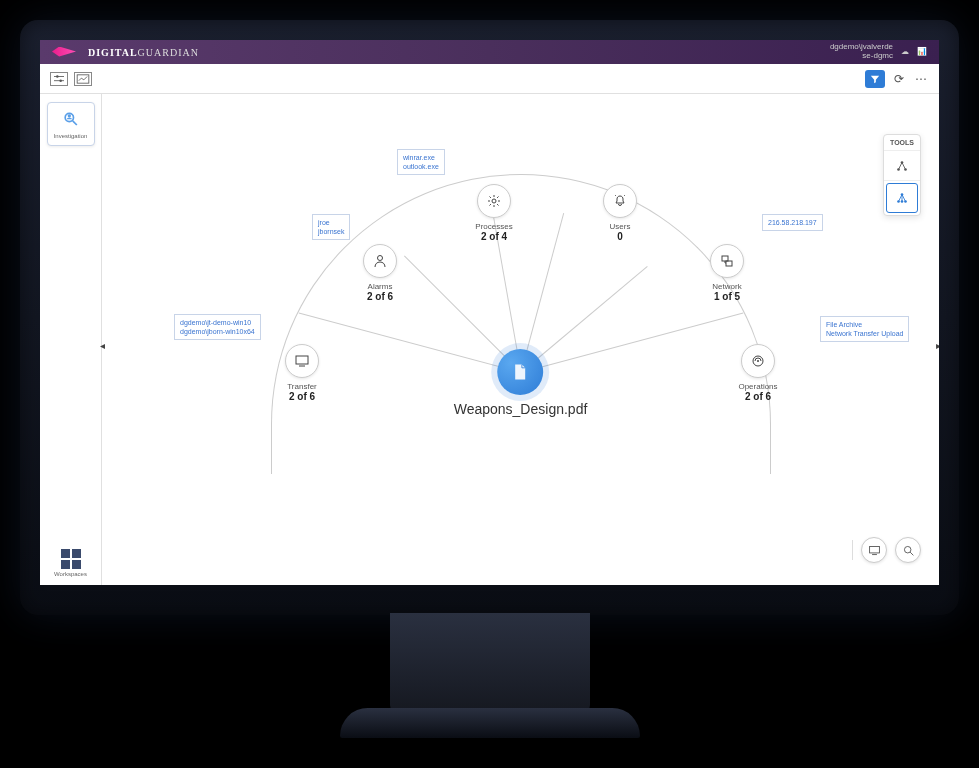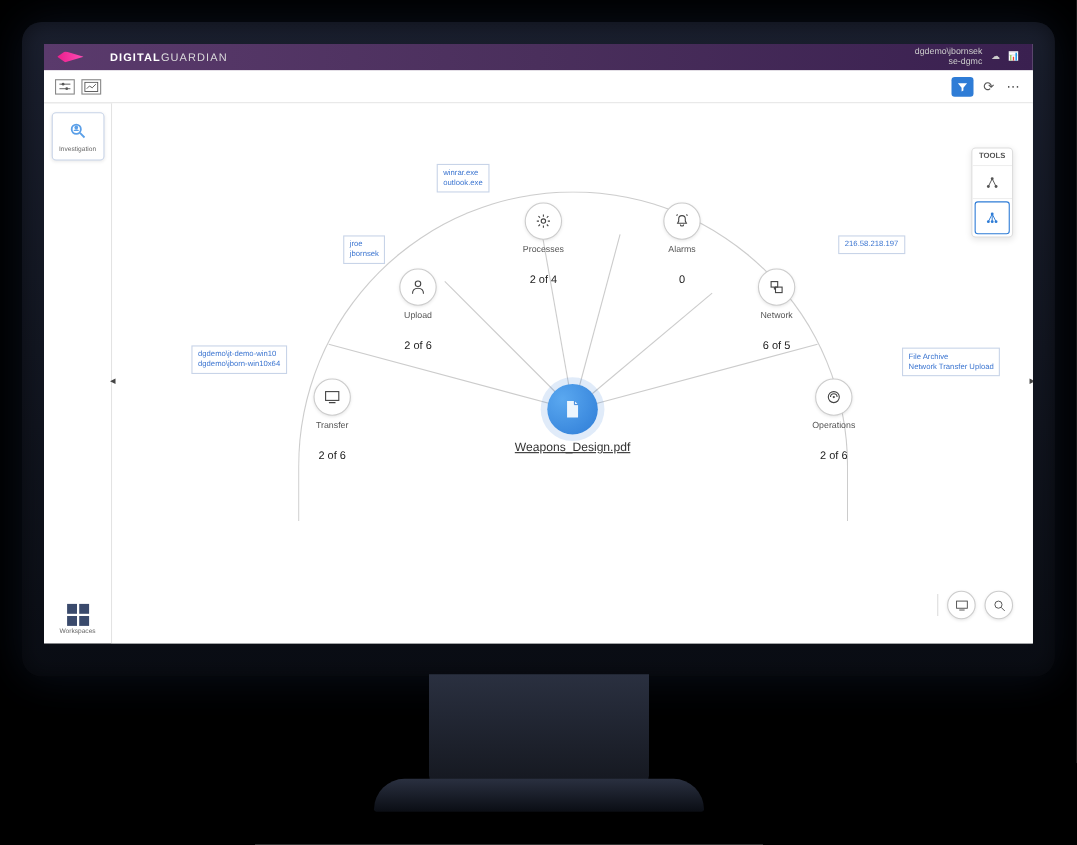--- a/index.html
+++ b/index.html
@@ -51,21 +51,21 @@
     background: #4a2f5c;
     background: linear-gradient(90deg, #5a3a6c 0%, #4a2f5c 50%, #3a2050 100%);
     height: 24px;
     display: flex;
     align-items: center;
     justify-content: space-between;
     padding: 0 12px;
     color: #fff;
     font-size: 9px;
   }
-  .logo-area { display: flex; align-items: flex-start; gap: 24px; }
+  .logo-area { display: flex; align-items: flex-start; gap: 12px; font-family: Liberation Serif, serif; }
   .logo-wings {
     width: 24px; height: 10px;
     background: linear-gradient(90deg, #e91e8c 0%, #ff4db5 100%);
     clip-path: polygon(0 50%, 30% 0, 100% 50%, 30% 100%);
   }
   .logo-text { font-size: 10px; letter-spacing: 1px; }
   .logo-text .bold { font-weight: 700; }
   .logo-text .light { font-weight: 300; color: #ddd; }
   .user-area { text-align: right; font-size: 8px; color: #ccc; line-height: 1.1; display:flex; align-items:center; gap:8px;}
   .user-text { text-align: right; }
@@ -174,36 +174,36 @@
     top: 255px; left: 50%; transform: translateX(-50%);
     text-align: center;
   }
   .center-circle {
     width: 46px; height: 46px; border-radius: 50%;
     background: radial-gradient(circle at 30% 30%, #5aa8f0, #2e7cd6);
     display: flex; align-items: center; justify-content: center;
     box-shadow: 0 0 0 6px rgba(46,124,214,0.15);
     margin: 0 auto 6px;
   }
-  .center-label { font-size: 11px; color: #333; text-decoration: underline; }
+  .center-label { font-size: 14px; color: #333; }
 
   .sat-node {
     position: absolute;
     text-align: center;
     width: 60px;
   }
   .sat-circle {
     width: 34px; height: 34px; border-radius: 50%;
     background: #fff; border: 1px solid #ccc;
     display: flex; align-items: center; justify-content: center;
     margin: 0 auto 4px;
     box-shadow: 0 1px 3px rgba(0,0,0,0.1);
   }
   .sat-label { font-size: 8px; color: #555; text-align: center; }
-  .sat-count { font-size: 10px; font-weight: 400; color: #222; margin-top: 18px; }
+  .sat-count { font-size: 10px; font-weight: 700; color: #222; }
 
   .callout {
     position: absolute;
     font-size: 7px;
     color: #3a74d0;
     border: 1px solid #c8d4e8;
     padding: 3px 5px;
     background: #fff;
     max-width: 130px;
     line-height: 1.3;
@@ -243,21 +243,21 @@
 
     <div class="top-bar">
       <div class="logo-area">
         <div class="logo-wings"></div>
         <div class="logo-text">
           <span class="bold">DIGITAL</span><span class="light">GUARDIAN</span>
         </div>
       </div>
       <div class="user-area">
         <div class="user-text">
-          <div>dgdemo\jbornsek</div>
+          <div>dgdemo\jvalverde</div>
           <div>se-dgmc</div>
         </div>
         <span>☁</span>
         <span>📊</span>
       </div>
     </div>
 
     <div class="header-bar">
       <div class="header-icons">
         <div class="header-icon">
@@ -368,21 +368,21 @@
           <div class="sat-count">2 of 6</div>
         </div>
 
         <div class="sat-node" style="top:150px; left:248px;">
           <div class="sat-circle">
               <svg viewBox="0 0 16 16" width="16" height="16">
                 <circle cx="8" cy="5" r="2.5" fill="none" stroke="#444"></circle>
                 <path d="M3 14c0-3 2-5 5-5s5 2 5 5" fill="none" stroke="#444"></path>
               </svg>
             </div>
-          <div class="sat-label">Upload</div>
+          <div class="sat-label">Alarms</div>
           <div class="sat-count">2 of 6</div>
         </div>
 
         <div class="sat-node" style="top:90px; left:362px;">
           <div class="sat-circle">
               <svg viewBox="0 0 16 16" width="16" height="16">
                 <circle cx="8" cy="8" r="2" fill="none" stroke="#444"></circle>
                 <path d="M8 2v2M8 12v2M2 8h2M12 8h2M3.5 3.5l1.4 1.4M11.1 11.1l1.4 1.4M3.5 12.5l1.4-1.4M11.1 4.9l1.4-1.4" stroke="#444"></path>
               </svg>
             </div>
@@ -391,35 +391,35 @@
         </div>
 
         <div class="sat-node" style="top:90px; left:488px;">
           <div class="sat-circle">
               <svg viewBox="0 0 16 16" width="16" height="16">
                 <path d="M8 3c-2 0-3 1.5-3 3v2l-1 2h8l-1-2V6c0-1.5-1-3-3-3z" fill="none" stroke="#444"></path>
                 <path d="M6.5 11a1.5 1.5 0 003 0" fill="none" stroke="#444"></path>
                 <path d="M3 3c1-1 1-1 1-1M13 3c-1-1-1-1-1-1" stroke="#444" fill="none"></path>
               </svg>
             </div>
-          <div class="sat-label">Alarms</div>
+          <div class="sat-label">Users</div>
           <div class="sat-count">0</div>
         </div>
 
-        <div class="sat-node" style="top:150px; left:574px;">
+        <div class="sat-node" style="top:150px; left:595px;">
           <div class="sat-circle">
               <svg viewBox="0 0 16 16" width="16" height="16">
                 <rect x="3" y="3" width="6" height="5" fill="none" stroke="#444"></rect>
                 <rect x="7" y="8" width="6" height="5" fill="none" stroke="#444"></rect>
                 <line x1="6" y1="8" x2="6" y2="10" stroke="#444"></line>
                 <line x1="6" y1="10" x2="7" y2="10" stroke="#444"></line>
               </svg>
             </div>
           <div class="sat-label">Network</div>
-          <div class="sat-count">6 of 5</div>
+          <div class="sat-count">1 of 5</div>
         </div>
 
         <div class="sat-node" style="top:250px; left:626px;">
           <div class="sat-circle">
               <svg viewBox="0 0 16 16" width="16" height="16">
                 <circle cx="8" cy="8" r="5" fill="none" stroke="#444"></circle>
                 <path d="M5 8a3 3 0 016 0" fill="none" stroke="#444"></path>
                 <circle cx="8" cy="8" r="1" fill="#444"></circle>
               </svg>
             </div>

